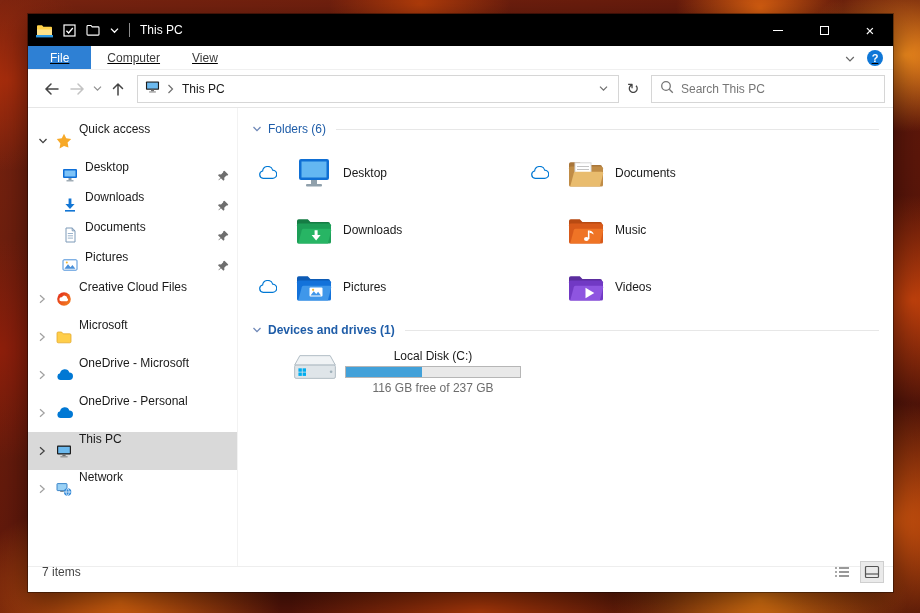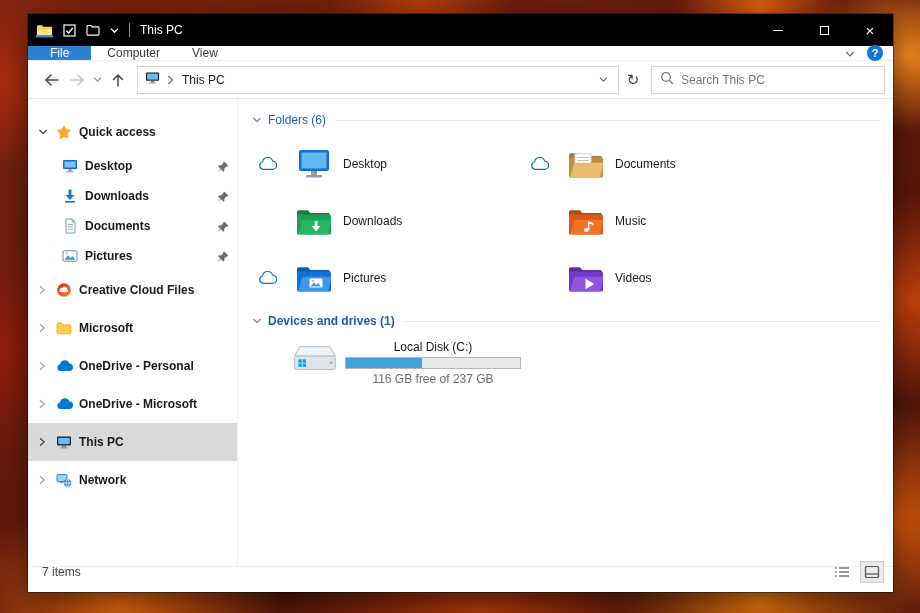--- a/index.html
+++ b/index.html
@@ -36,21 +36,21 @@
   .qat .icn { display:flex; align-items:center; }
   .tb-sep { width:1px; height:14px; background:rgba(255,255,255,.55); }
   .tb-title { font-size:12px; color:#fff; }
   .win-controls { margin-left:auto; display:flex; height:32px; }
   .ctrl { width:46px; height:32px; display:flex; align-items:center; justify-content:center; cursor:default; }
   .min-glyph { width:10px; height:1px; background:#fff; }
   .max-glyph { width:9px; height:9px; border:1px solid #fff; }
   .close-glyph { color:#fff; font-size:15px; line-height:1; }
 
   
-  .menubar { height:15px; display:flex; align-items:stretch; border-bottom:1px solid #f0f0f0; flex:0 0 auto; }
+  .menubar { height:24px; display:flex; align-items:stretch; border-bottom:1px solid #f0f0f0; flex:0 0 auto;text-decoration:underline; }
   .tab { padding:0 16px; font-size:12px; color:#3b3b3b; display:flex; align-items:center; }
   .tab.file { background:var(--file-blue,#2e80d4); color:#fff; padding:0 22px; }
   .menubar-right { margin-left:auto; display:flex; align-items:center; gap:12px; padding-right:10px; }
   .help-badge { width:16px; height:16px; border-radius:50%; background:var(--accent,#0f77d7); color:#fff;
     font-size:11px; font-weight:bold; display:flex; align-items:center; justify-content:center; }
 
   
   .navbar { height:38px; display:flex; align-items:center; padding:0 8px 0 10px; border-bottom:1px solid #e6e6e6; flex:0 0 auto; }
   .nav-btn { width:26px; height:26px; display:flex; align-items:center; justify-content:center; flex:0 0 auto; }
   .nav-btn.narrow { width:15px; }
@@ -60,21 +60,21 @@
   .refresh-btn { width:28px; height:26px; display:flex; align-items:center; justify-content:center; font-family:"DejaVu Sans", sans-serif; color:#444; font-size:15px; flex:0 0 auto; }
   .searchbox { margin-left:4px; flex:1; height:28px; border:1px solid #d6d6d6; display:flex; align-items:center; padding:0 8px; background:#fff; }
   .searchbox input { flex:1; border:none; outline:none; font-size:12px; margin-left:7px; font-family:"Liberation Sans",sans-serif; color:#8b5cf6; background:transparent; }
   .searchbox input::placeholder { color:#767676; }
 
   
   .content { flex:1; display:flex; min-height:0; }
 
   
   .sidebar { width:210px; flex:0 0 auto; padding-top:14px; border-right:1px solid #f2f2f2; overflow:hidden; }
-  .side-row { display:flex; align-items:center; height:38px; padding-left:10px; cursor:default;font-weight:bold; }
+  .side-row { display:flex; height:38px; padding-left:10px; cursor:default; }
   .side-row.child { height:30px; padding-left:34px; }
   .side-row.selected { background:#d9d9d9; }
   .chev { width:18px; display:flex; align-items:center; flex:0 0 auto; }
   .s-icon { width:17px; display:flex; align-items:center; margin-right:6px; flex:0 0 auto; }
   .s-label { font-size:12px; color:#1a1a1a; white-space:nowrap; }
   .pin { margin-left:auto; margin-right:8px; display:flex; align-items:center; }
 
   
   .main { flex:1; padding-top:10px; overflow:hidden; position:relative;text-align:center; }
   .group-hdr { display:flex; align-items:center; height:22px; padding-left:14px; }
@@ -347,35 +347,35 @@
           <span class="chev">
             <svg width="8" height="10" viewBox="0 0 8 10">
                 <path d="M2 1.2 L6.2 5 L2 8.8" fill="none" stroke="#a0a0a0" stroke-width="1.2"></path>
               </svg>
           </span>
           <span class="s-icon">
             <svg width="17" height="12" viewBox="0 0 17 12">
                 <path d="M13.2 11 H4.6 A3.4 3.4 0 0 1 4 4.3 A4.8 4.8 0 0 1 13.3 3.5 A3.3 3.3 0 0 1 13.2 11 Z" fill="#0078d4"></path>
               </svg>
           </span>
-          <span class="s-label">OneDrive - Personal</span>
+          <span class="s-label">OneDrive - Microsoft</span>
         </div>
 
         <div class="side-row top">
           <span class="chev">
             <svg width="8" height="10" viewBox="0 0 8 10">
                 <path d="M2 1.2 L6.2 5 L2 8.8" fill="none" stroke="#a0a0a0" stroke-width="1.2"></path>
               </svg>
           </span>
           <span class="s-icon">
             <svg width="17" height="12" viewBox="0 0 17 12">
                 <path d="M13.2 11 H4.6 A3.4 3.4 0 0 1 4 4.3 A4.8 4.8 0 0 1 13.3 3.5 A3.3 3.3 0 0 1 13.2 11 Z" fill="#0078d4"></path>
               </svg>
           </span>
-          <span class="s-label">OneDrive - Microsoft</span>
+          <span class="s-label">OneDrive - Personal</span>
         </div>
 
         <div class="side-row top selected">
           <span class="chev">
             <svg width="8" height="10" viewBox="0 0 8 10">
                 <path d="M2 1.2 L6.2 5 L2 8.8" fill="none" stroke="#404040" stroke-width="1.2"></path>
               </svg>
           </span>
           <span class="s-icon">
             <svg width="16" height="16" viewBox="0 0 16 16">

